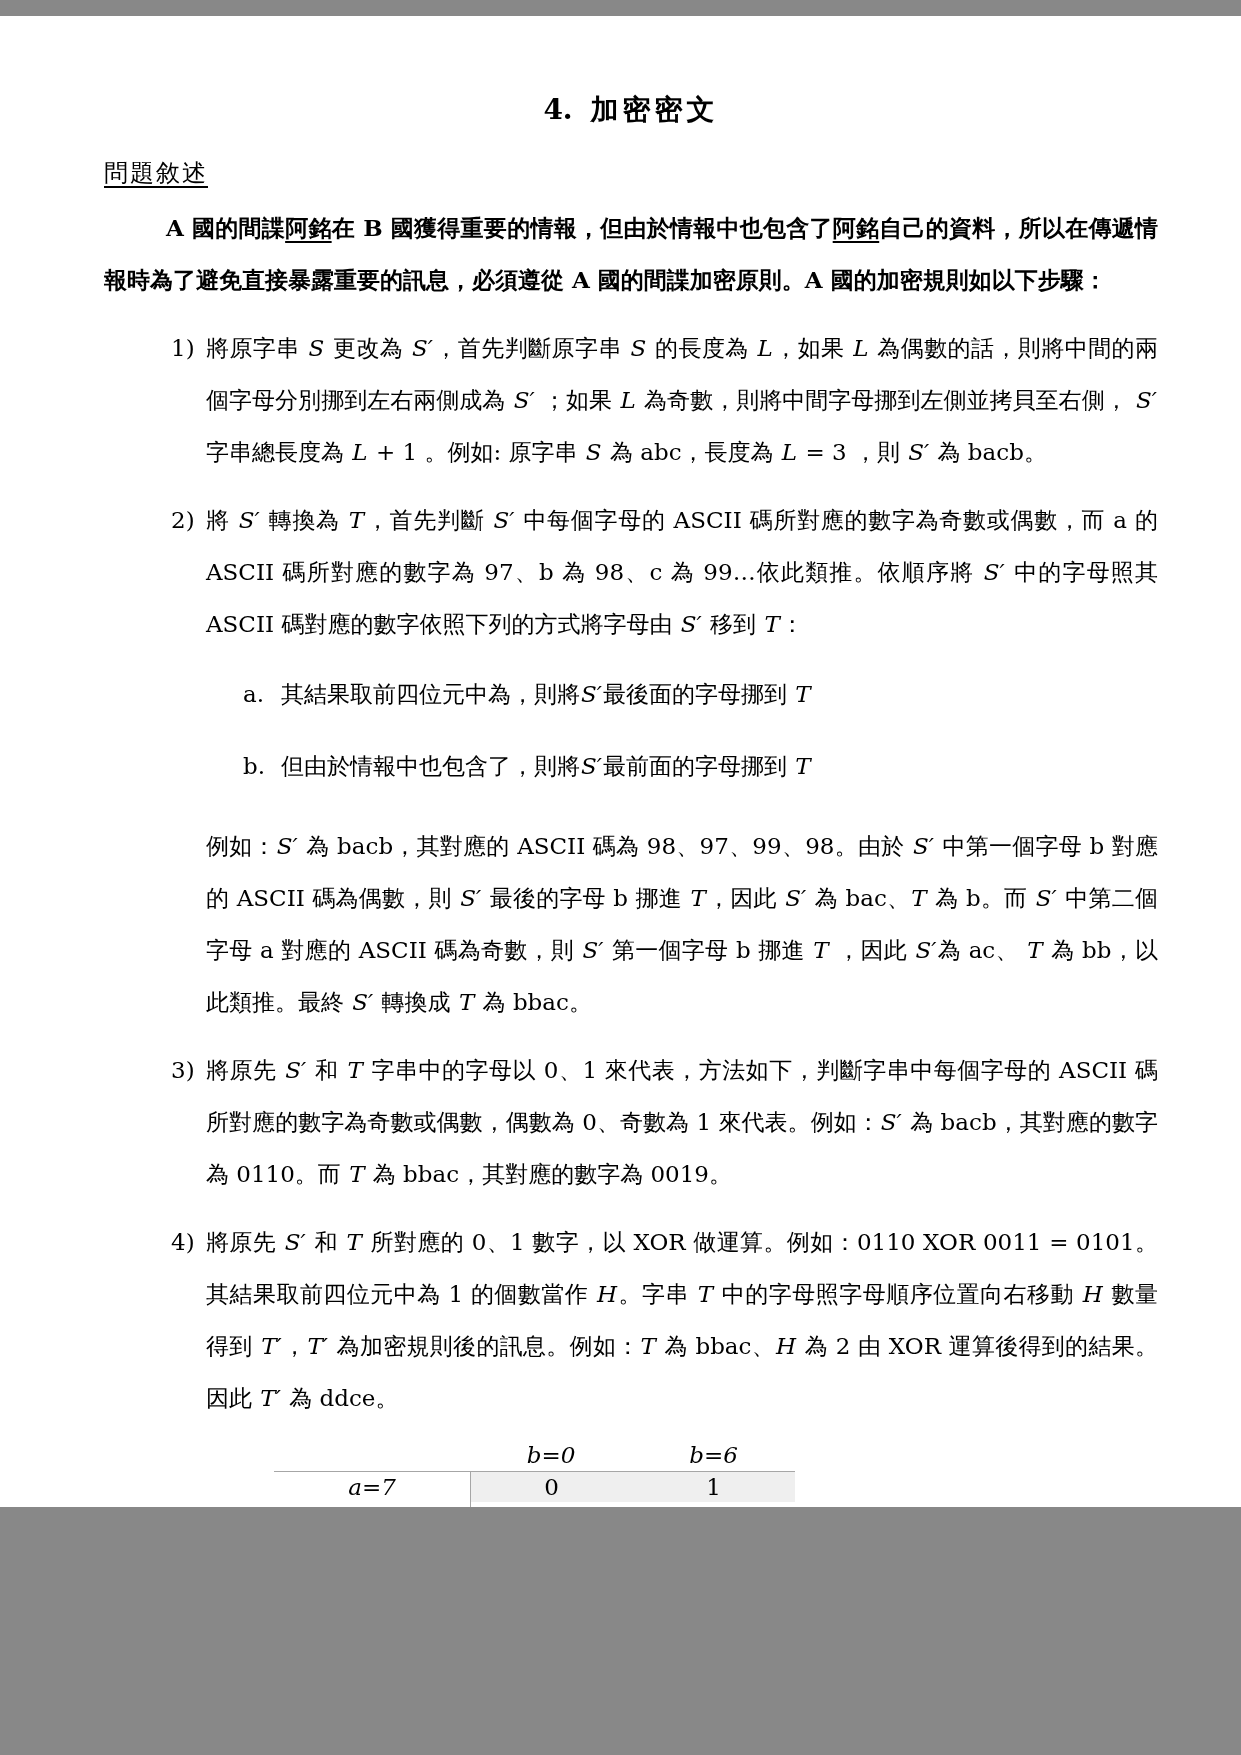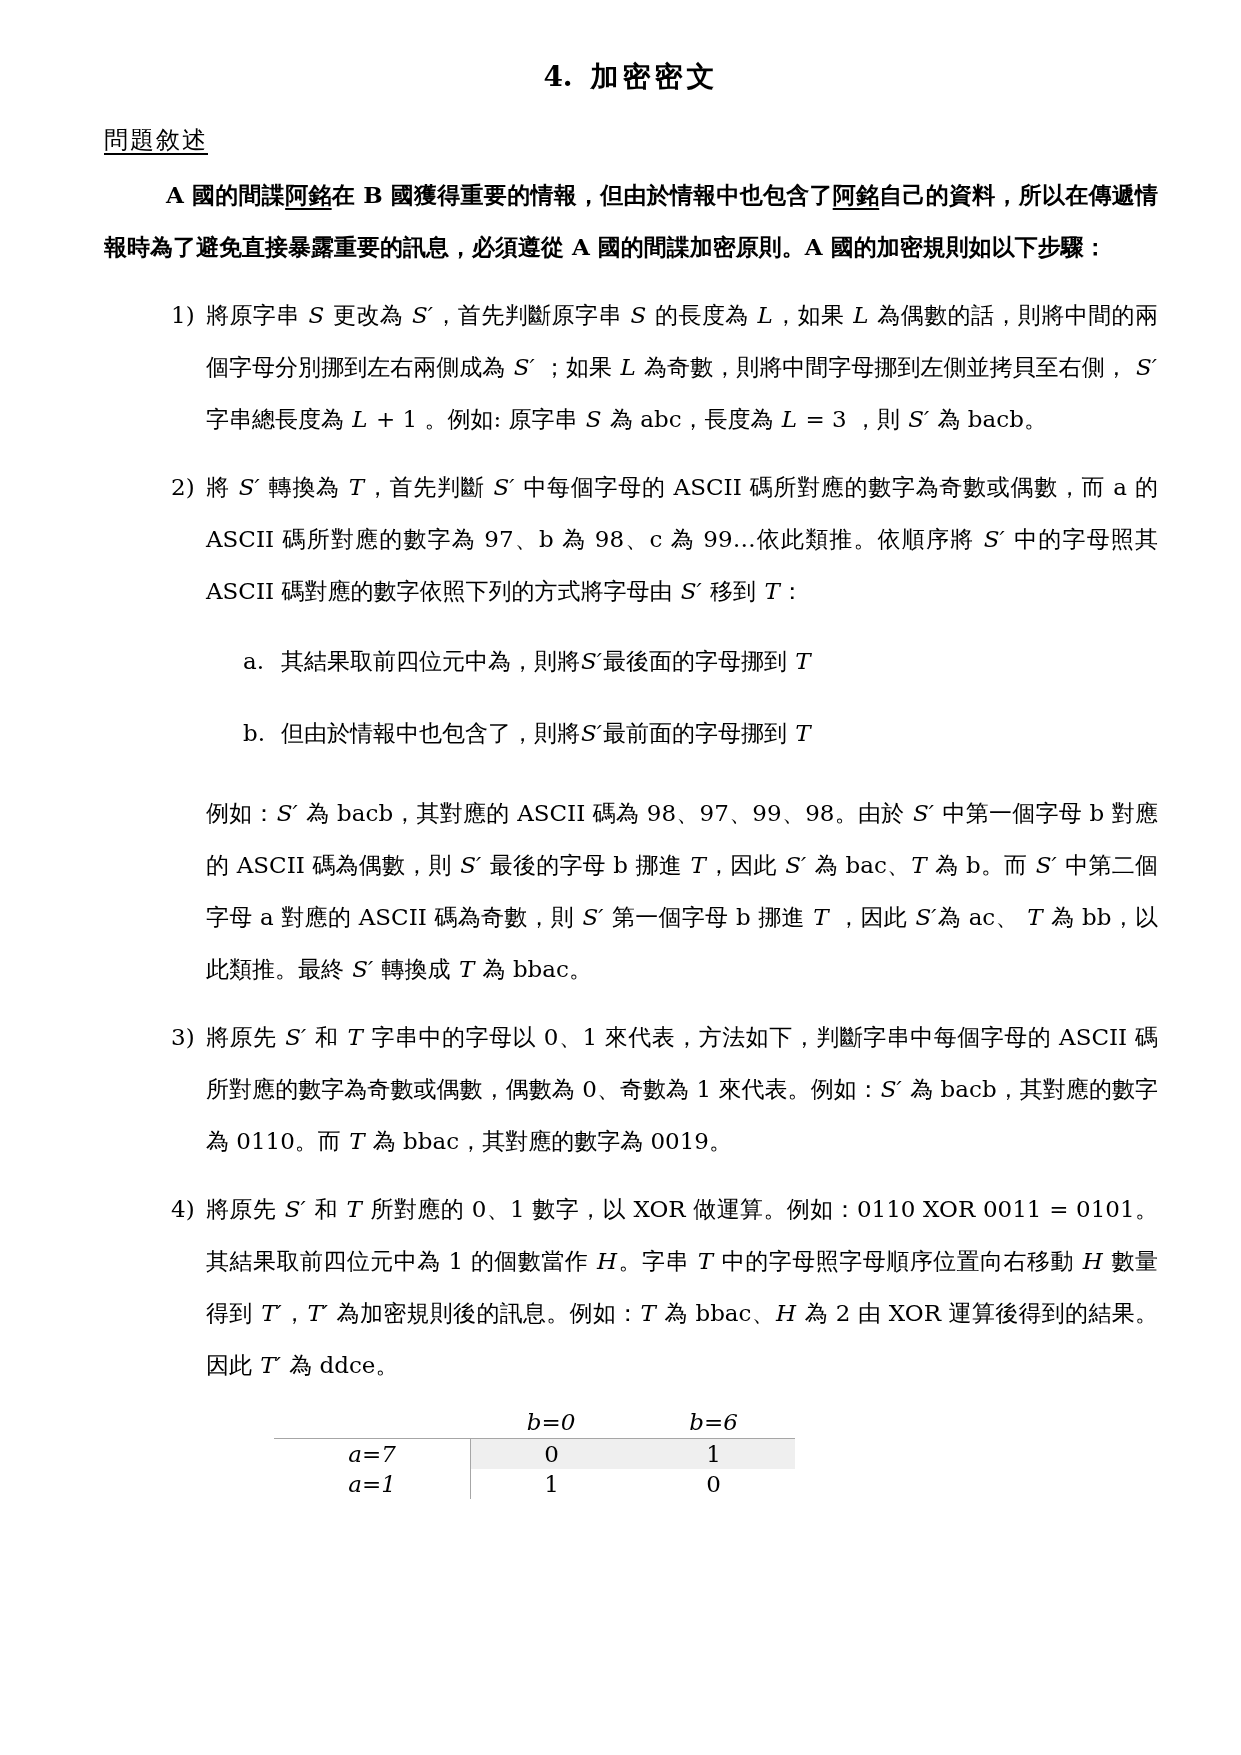--- a/index.html
+++ b/index.html
@@ -1,24 +1,24 @@
 <!DOCTYPE html>
 <html><head>
 <meta charset="utf-8">
 <style>
   * { margin:0; padding:0; box-sizing:border-box; }
   html,body { background:#888; }
   .page {
     position:relative;
-    width:1241px; height:1755px;
-    margin:0 auto;
+    width:1241px; height:1491px;
+    margin:16px auto;
     background:#ffffff;
     color:#000;
     font-family:"DejaVu Serif","Liberation Serif",serif;
-    padding:55px 83px 0 104px;
+    padding:72px 83px 0 104px;
     overflow:hidden;
   }
   .doc-title {
     text-align:center;
     font-size:28px; font-weight:700;
     line-height:44px;
     letter-spacing:4px;
   }
   .doc-title .t-num { margin-right:18px; letter-spacing:0; }
   .sec-heading {

